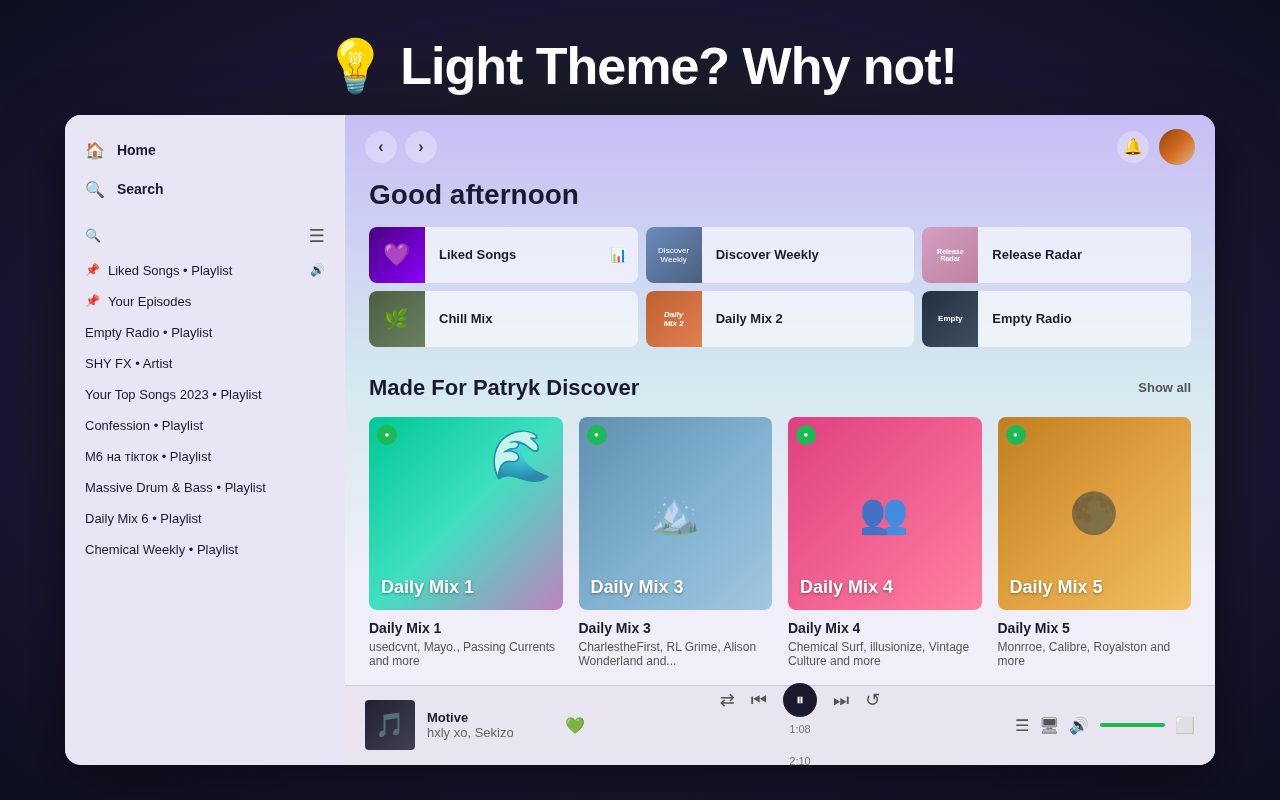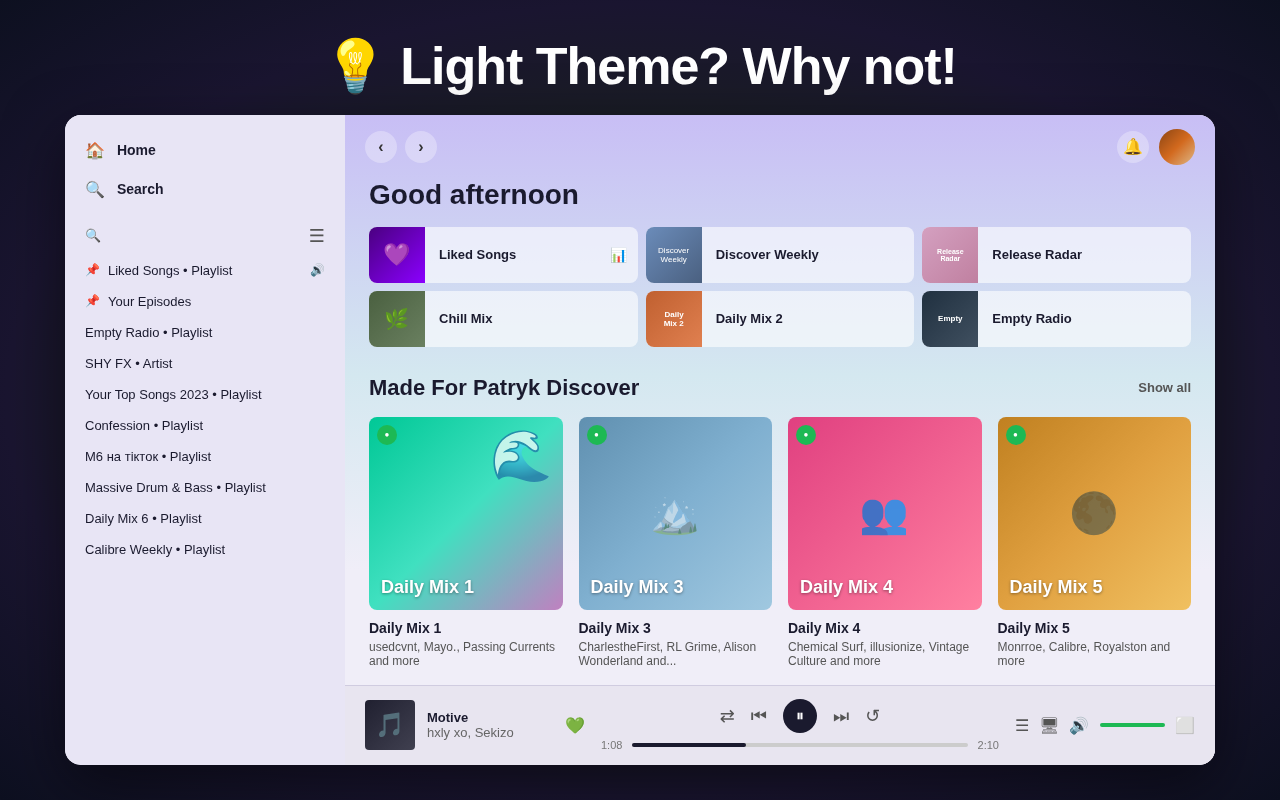--- a/index.html
+++ b/index.html
@@ -383,20 +383,21 @@
       display: flex;
       align-items: center;
       justify-content: center;
     }
     .player-progress {
       display: flex;
       align-items: center;
       gap: 10px;
       width: 100%;
       max-width: 500px;
+      flex-direction: column;
     }
     .progress-time { font-size: 11px; color: #777; }
     .progress-bar {
       flex: 1;
       height: 4px;
       background: #ccc;
       border-radius: 2px;
       position: relative;
     }
     .progress-fill {
@@ -495,21 +496,21 @@
           <div class="playlist-item">
             <span>М6 на тікток • Playlist</span>
           </div>
           <div class="playlist-item">
             <span>Massive Drum &amp; Bass • Playlist</span>
           </div>
           <div class="playlist-item">
             <span>Daily Mix 6 • Playlist</span>
           </div>
           <div class="playlist-item">
-            <span>Calibre Weekly • Playlist</span>
+            <span>Chemical Weekly • Playlist</span>
           </div>
         </div>
       </div>
 
       <div class="main-content">
         <div class="topbar">
           <div class="topbar-left">
             <button class="nav-btn">‹</button>
             <button class="nav-btn">›</button>
           </div>
@@ -536,21 +537,21 @@
             </div>
             <div class="quick-card">
               <div class="quick-card-thumb thumb-release" style="font-size:7px;padding:2px;color:white;text-align:center;font-weight:700;">Release<br>Radar</div>
               <span class="quick-card-label">Release Radar</span>
             </div>
             <div class="quick-card">
               <div class="quick-card-thumb thumb-chill" style="font-size:20px;">🌿</div>
               <span class="quick-card-label">Chill Mix</span>
             </div>
             <div class="quick-card">
-              <div class="quick-card-thumb thumb-dailymix2" style="font-size:8px;color:white;font-weight:700;text-align:right;padding:2px;">Daily<br>Mix 2</div>
+              <div class="quick-card-thumb thumb-dailymix2" style="font-size:8px;color:white;font-weight:700;text-align:center;padding:2px;font-style:italic;">Daily<br>Mix 2</div>
               <span class="quick-card-label">Daily Mix 2</span>
             </div>
             <div class="quick-card">
               <div class="quick-card-thumb thumb-empty" style="font-size:8px;color:white;font-weight:700;padding:2px;text-align:center;">Empty</div>
               <span class="quick-card-label">Empty Radio</span>
             </div>
           </div>
 
           <div class="section-header">
             <div class="section-title">Made For Patryk Discover</div>

